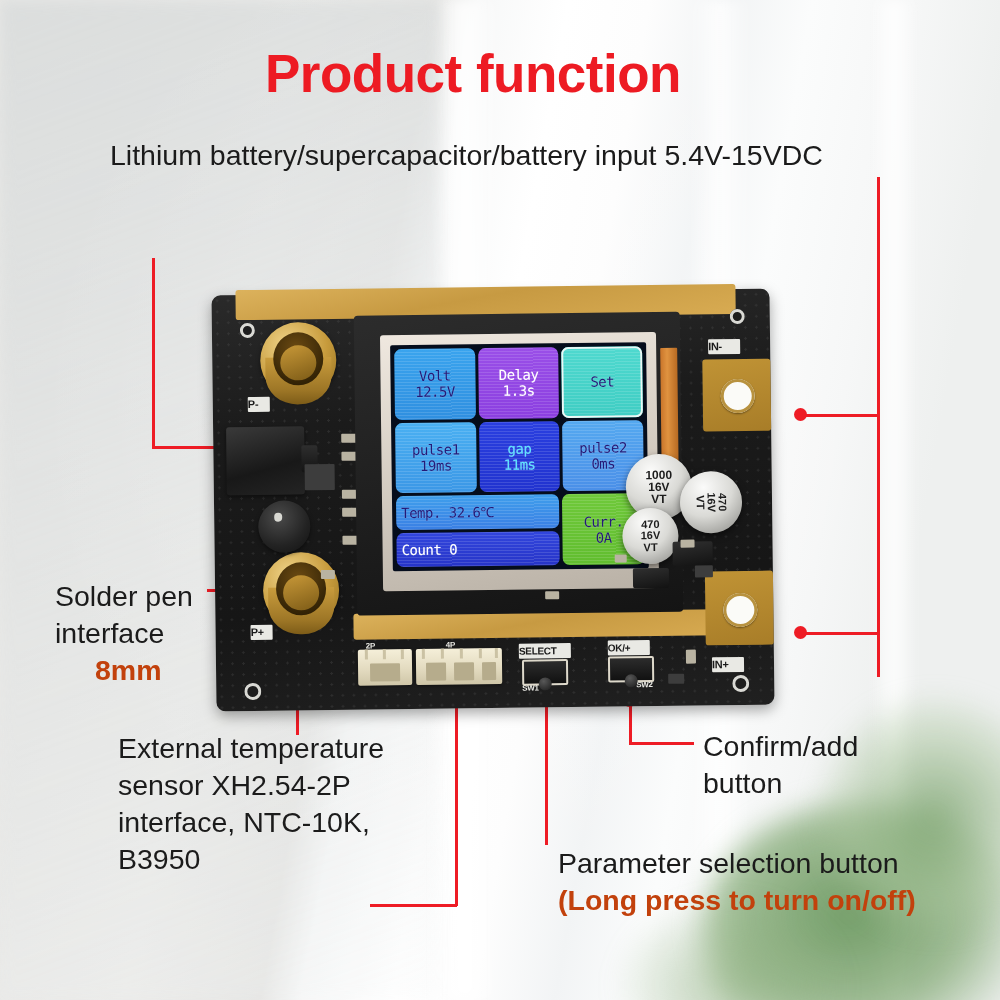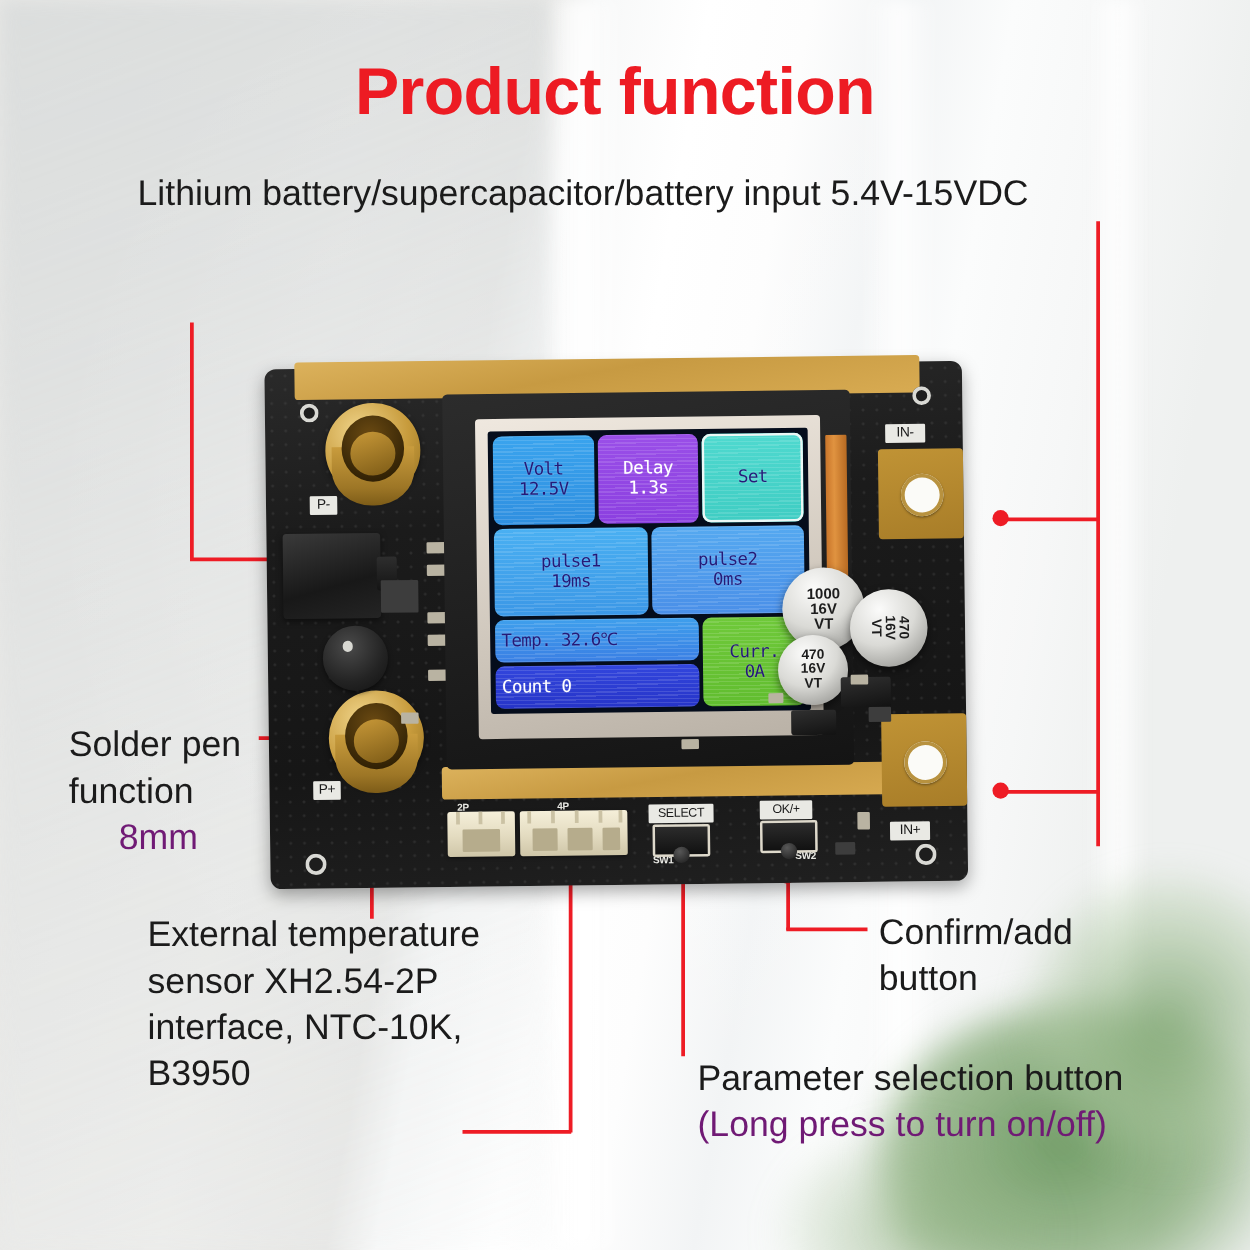--- a/index.html
+++ b/index.html
@@ -51,21 +51,21 @@
     font-family:"Liberation Sans",sans-serif;
   }
   .note{
     position:absolute;
     color:#1b1b1b;
     font-size:28.5px;
     line-height:37px;
     white-space:pre-line;
     font-family:"Liberation Sans",sans-serif;
   }
-  .note.red{color:#701a75;}
+  .note.red{color:#c2410c;font-weight:bold;}
 
   
   .ln{position:absolute;background:#ee1c25;}
   .lnh{height:2.5px;}
   .lnv{width:2.5px;}
   .dot{
     position:absolute;width:13px;height:13px;border-radius:50%;
     background:#ee1c25;
   }
 
@@ -100,23 +100,23 @@
   .mount-hole{
     position:absolute;border-radius:50%;
     background:#1d1d1d;
     box-shadow:inset 0 0 0 3px #d9d9d4;
   }
   .silk{
     position:absolute;
     background:#e9e9e4;
     color:#1a1a1a;
     font-size:11px;
-    font-weight:normal;
+    font-weight:bold;
     line-height:15px;
-    text-align:center;
+    text-align:left;
     font-family:"Liberation Sans",sans-serif;
     border-radius:1px;
     letter-spacing:-.3px;
   }
   .silk-o{
     position:absolute;color:#e9e9e4;font-size:12px;font-weight:bold;
     font-family:"Liberation Sans",sans-serif;letter-spacing:-.3px;
   }
 
   
@@ -277,27 +277,27 @@
   <div class="bg-base"></div>
   <div class="bg-curtain" style="left:430px;width:70px;"></div>
   <div class="bg-curtain" style="left:690px;width:60px;"></div>
   <div class="bg-curtain" style="left:870px;width:48px;"></div>
   <div class="bg-shelf" style="left:0;top:0;width:440px;height:1000px;"></div>
   <div class="bg-plant" style="left:700px;top:800px;width:330px;height:260px;background:radial-gradient(ellipse at 45% 45%,rgba(104,150,92,.92),rgba(132,170,118,.75) 45%,rgba(205,220,200,.25) 72%,rgba(255,255,255,0) 90%);"></div>
   <div class="bg-plant" style="left:820px;top:700px;width:230px;height:230px;background:radial-gradient(ellipse at 50% 50%,rgba(118,160,104,.75),rgba(168,196,155,.45) 50%,rgba(255,255,255,0) 82%);"></div>
   <div class="bg-plant" style="left:620px;top:900px;width:220px;height:170px;background:radial-gradient(ellipse at 50% 50%,rgba(136,172,120,.55),rgba(255,255,255,0) 78%);"></div>
   <div class="bg-vignette"></div>
 
-  <div class="ttl" style="left:284px;top:43px;text-align:right;">Product function</div>
+  <div class="ttl" style="left:265px;top:43px;text-align:right;">Product function</div>
 
   <div class="note" style="left:110px;top:137px;">Lithium battery/supercapacitor/battery input 5.4V-15VDC</div>
 
 
   <div class="note" style="left:55px;top:578px;">Solder pen</div>
-  <div class="note" style="left:55px;top:615px;">function</div>
+  <div class="note" style="left:55px;top:615px;">interface</div>
   <div class="note red" style="left:95px;top:652px;">8mm</div>
 
   <div class="note" style="left:118px;top:730px;">External temperature
 sensor XH2.54-2P
 interface, NTC-10K,
 B3950</div>
 
 
   <div class="note" style="left:703px;top:728px;">Confirm/add
 button</div>
@@ -410,20 +410,24 @@
         </div>
         <div class="cell c-cyan">
           <span class="l1">Set</span>
         </div>
       </div>
 
       <div class="lcd-row">
         <div class="cell c-blue2">
           <span class="l1">pulse1</span>
           <span class="l2">19ms</span>
+        </div>
+        <div class="cell c-navy">
+          <span class="l1">gap</span>
+          <span class="l2">11ms</span>
         </div>
         <div class="cell c-blue3">
           <span class="l1">pulse2</span>
           <span class="l2">0ms</span>
         </div>
       </div>
 
       <div class="lcd-row">
         <div style="flex:2;display:flex;flex-direction:column;gap:3px;">
           <div class="cell c-bluew" style="align-items:flex-start;padding-left:5px;">

